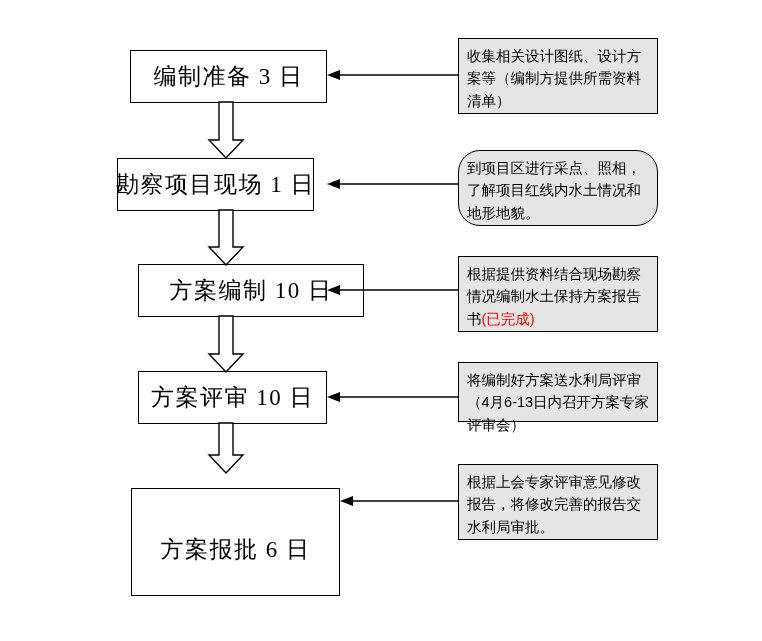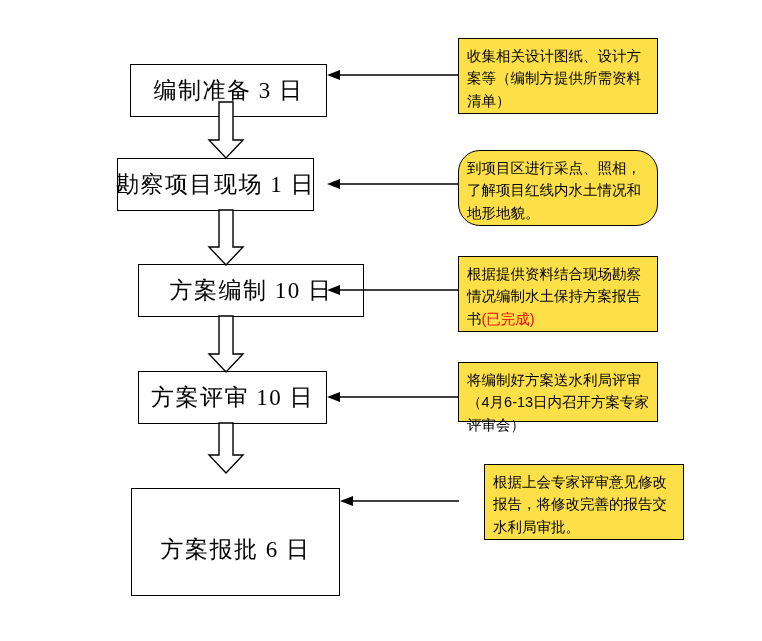--- a/index.html
+++ b/index.html
@@ -41,21 +41,21 @@
     align-items: center;
     padding-top: 16px;
     margin-top: 16px;
   }
 
   
   .note-box {
     position: absolute;
     box-sizing: border-box;
     border: 1.2px solid #000000;
-    background: #fde047;
+    background: #e5e5e5;
     padding: 6px 7px 5px 8px;
   }
   .note-box .note-text {
     font-family: "Liberation Sans", "DejaVu Sans", sans-serif;
     font-size: 14.5px;
     line-height: 1.55;
     color: #000000;
     letter-spacing: 0px;
     display: block;
     word-break: break-all;
@@ -71,21 +71,21 @@
   .h-arrow {
     position: absolute;
   }
   svg { display: block; overflow: visible; }
 </style>
 </head>
 <body>
 
 <div id="canvas">
 
-  <div class="proc-box" style="left:130px; top:64px; width:197px; height:53px;">
+  <div class="proc-box" style="left:130px; top:50px; width:197px; height:53px;">
     <span class="proc-label">编制准备 3 日</span>
   </div>
 
   <div class="proc-box" style="left:117px; top:158px; width:197px; height:53px;">
     <span class="proc-label">勘察项目现场 1 日</span>
   </div>
 
   <div class="proc-box" style="left:138px; top:264px; width:226px; height:53px;">
     <span class="proc-label">方案编制 10 日</span>
   </div>
@@ -166,17 +166,17 @@
   </div>
 
   <div class="note-box" style="left:458px; top:256px; width:200px; height:76px;">
     <span class="note-text"><span>根据提供资料结合现场勘察情况编制水土保持方案报告书</span><span class="red">(已完成)</span></span>
   </div>
 
   <div class="note-box" style="left:458px; top:362px; width:200px; height:60px;">
     <span class="note-text">将编制好方案送水利局评审（4月6-13日内召开方案专家评审会）</span>
   </div>
 
-  <div class="note-box" style="left:484px; top:464px; width:200px; height:76px;">
+  <div class="note-box" style="left:458px; top:464px; width:200px; height:76px;">
     <span class="note-text">根据上会专家评审意见修改报告，将修改完善的报告交水利局审批。</span>
   </div>
 
 </div>
 
 </body></html>

